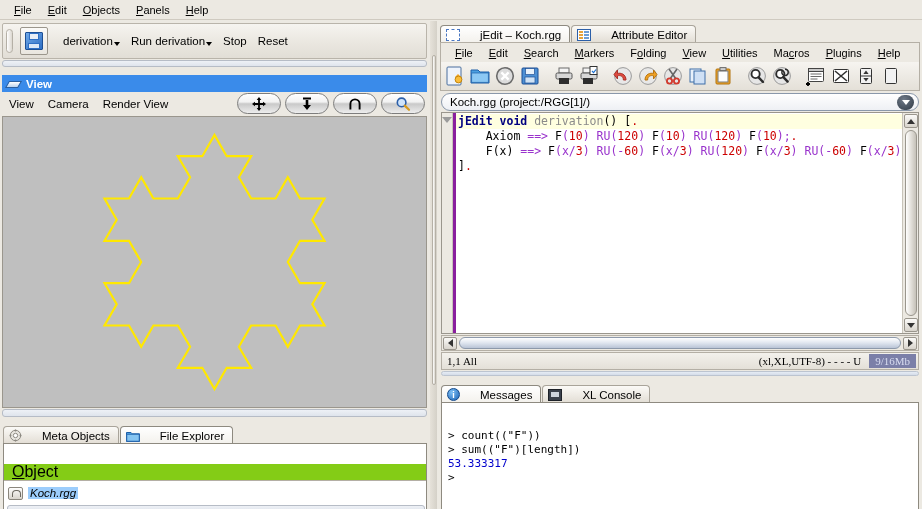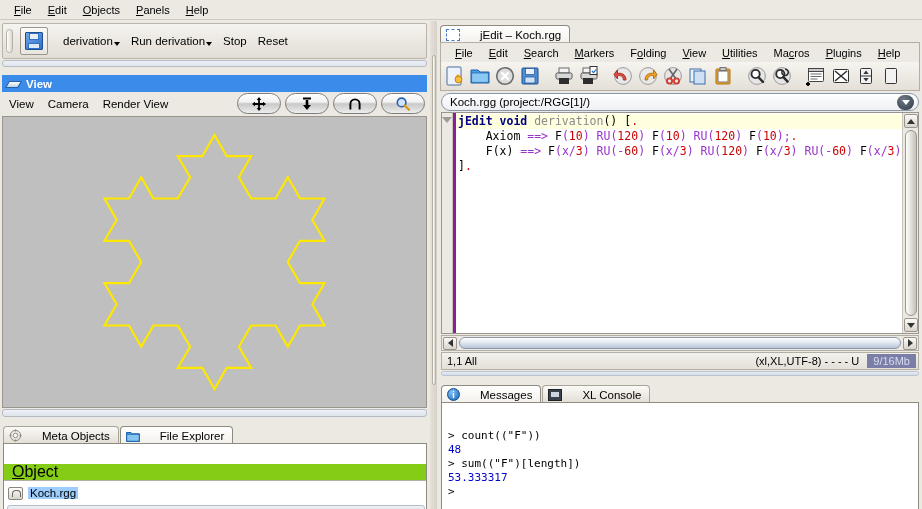--- a/index.html
+++ b/index.html
@@ -159,21 +159,21 @@
   .rgg-icon {
     width: 15px; height: 13px; position: relative;
     background: linear-gradient(to bottom,#fefefe,#d8d4cc);
     border: 1px solid #8b877e; border-radius: 2px;
   }
   .rgg-icon:after {
     content:""; position:absolute; left:3px; top:2px; width:7px; height:6px;
     border:1px solid #6d6a62; border-radius: 4px 4px 0 0; border-bottom:none;
   }
   .sel-text {
-    background: #9ccdfc; padding: 0 2px; font-size: 11.5px;
+    background: #9ccdfc; padding: 0 2px; font-size: 11.5px; font-style: italic;
   }
   #lb-hscroll {
     position: absolute; left: 3px; bottom: 14px; width: 418px; height: 7px;
     background: linear-gradient(to bottom,#eef1f6,#dfe4ec);
     border: 1px solid #b6bcc6; border-radius: 3px;
   }
 
   
   #vsplit {
     position: absolute; left: 430px; top: 21px; width: 8px; height: 488px;
@@ -312,20 +312,21 @@
     border: 1px solid #8d99ab;
   }
 
   
   #je-status {
     position: absolute; left: 4px; top: 331px; width: 478px; height: 18px;
     background: linear-gradient(to bottom,#f3f1ec,#e4e0d8);
     border: 1px solid #b4afa5;
     display: flex; align-items: center; font-size: 11px;
     padding: 0 2px;
+    font-family: Liberation Serif, serif;
   }
   #st-left { padding-left: 3px; }
   #st-right { margin-left: auto; display: flex; align-items: center; }
   #st-mem {
     background: #7b7fa8; color: #d8dcf0; padding: 1px 6px; margin-left: 8px;
     font-size: 11px;
   }
   #je-statusline {
     position: absolute; left: 4px; top: 350px; width: 478px; height: 5px;
     background: linear-gradient(to bottom,#e6ecf5,#d4dce8);
@@ -481,20 +482,31 @@
   <div id="vsplit">
     <div class="vgrip"></div>
   </div>
 
   <div id="right-col">
 
     <div id="rt-tabs">
       <div class="tab active">
         <span class="mini-ico"></span>
         <span>jEdit – Koch.rgg</span>
+      </div>
+      <div class="tab">
+        <span class="attr-ico">
+            <i></i>
+            <i></i>
+            <i></i>
+            <i></i>
+            <i></i>
+            <i></i>
+          </span>
+        <span>Attribute Editor</span>
       </div>
     </div>
 
     <div id="je-menubar">
       <div class="menu-item"><u>F</u>ile</div>
       <div class="menu-item"><u>E</u>dit</div>
       <div class="menu-item"><u>S</u>earch</div>
       <div class="menu-item"><u>M</u>arkers</div>
       <div class="menu-item">F<u>o</u>lding</div>
       <div class="menu-item"><u>V</u>iew</div>
@@ -686,19 +698,18 @@
       <div class="tab">
         <span class="xl-ico">
             <i></i>
           </span>
         <span>XL Console</span>
       </div>
     </div>
 
     <div id="msg-panel">
         <div class="con-line">&gt; count(("F"))</div>
-        <div class="con-line res">48</div>
         <div class="con-line">&gt; sum(("F")[length])</div>
         <div class="con-line res">53.333317</div>
         <div class="con-line">&gt;</div>
       </div>
   </div>
 </div>
 
 </body></html>

